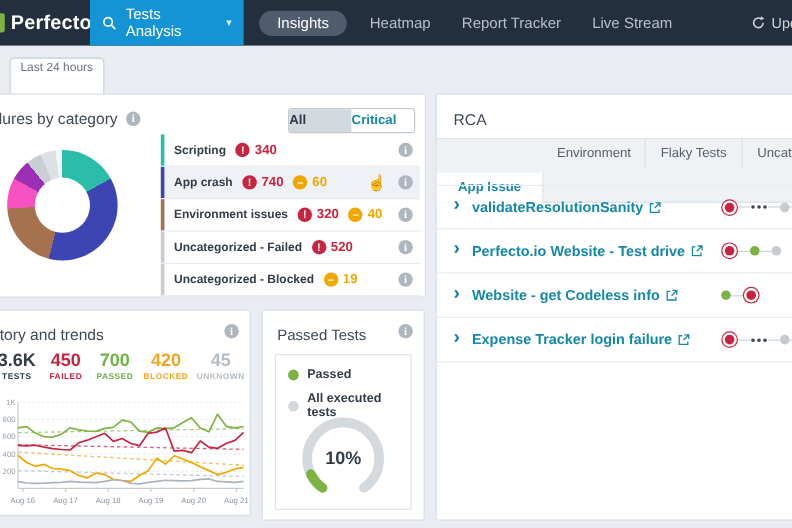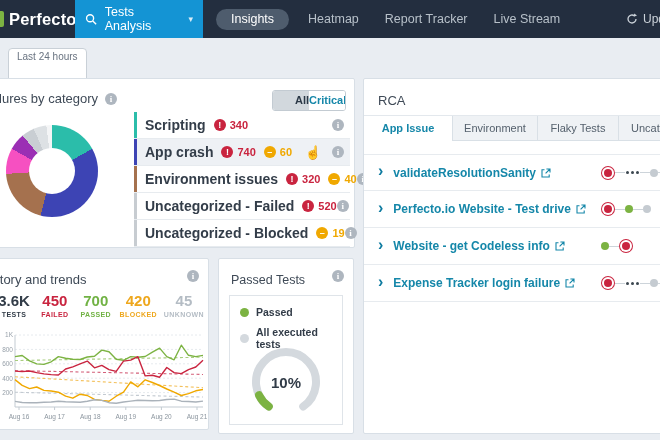--- a/index.html
+++ b/index.html
@@ -22,46 +22,46 @@
   
   .panel{position:absolute;background:#fff;border:1px solid #d8dfe6;border-radius:2px;box-sizing:border-box;}
   .panel-title{font-size:13px;color:#3f4a57;}
   .info{display:inline-block;width:12px;height:12px;border-radius:50%;background:#aeb6bf;color:#fff;font-size:9px;
         font-weight:bold;text-align:center;line-height:12px;font-family:"Liberation Serif",serif;cursor:pointer;flex:none;}
   
   .failures{left:-34px;top:78px;width:389px;height:170px;}
   .failures .head{position:absolute;left:14px;top:12px;display:flex;align-items:center;gap:7px;}
   .toggle{position:absolute;right:8px;top:11px;display:flex;border:1px solid #c3cbd2;border-radius:3px;overflow:hidden;
           font-size:11px;font-weight:bold;}
-  .toggle .opt{width:36px;height:19px;line-height:19px;text-align:right;cursor:pointer;}
+  .toggle .opt{width:52px;height:19px;line-height:19px;text-align:left;cursor:pointer;}
   .opt.selected{background:#d2d8dd;color:#2c3947;}
   .opt.unselected{background:#fff;color:var(--teal-link,#1587a9);}
   .donut{position:absolute;left:39px;top:46px;width:92px;height:92px;border-radius:50%;cursor:pointer;}
   .donut::after{content:"";position:absolute;left:23px;top:23px;width:46px;height:46px;background:#fff;border-radius:50%;}
   .cat-list{position:absolute;left:167px;top:33px;width:216px;}
   .cat-row{display:flex;align-items:center;height:26px;border-bottom:1px solid #e7ebef;cursor:pointer;}
   .cat-row.hover{background:#eef1f5;}
   .cat-bar{width:3px;height:26px;flex:none;}
-  .cat-label{font-size:14px;font-weight:bold;color:#333d49;margin-left:8px;white-space:nowrap;}
+  .cat-label{font-size:10px;font-weight:bold;color:#333d49;margin-left:8px;white-space:nowrap;}
   .badge{width:12px;height:12px;border-radius:50%;color:#fff;font-size:9px;font-weight:bold;text-align:center;
          line-height:12px;margin-left:8px;flex:none;}
   .badge.red{background:var(--red,#c9243f);} .badge.red::before{content:"!";}
   .badge.yellow{background:var(--yellow,#f0a800);} .badge.yellow::before{content:"\2013";}
   .badge-num{font-size:11px;font-weight:bold;margin-left:4px;}
   .num-red{color:var(--red,#c9243f);} .num-yellow{color:var(--yellow,#f0a800);}
   .cat-right{margin-left:auto;margin-right:6px;display:flex;align-items:center;gap:10px;}
   .hand{font-size:13px;color:#2f3a44;line-height:1;}
   
   .rca{left:363px;top:78px;width:330px;height:356px;}
   .rca .head{position:absolute;left:14px;top:12px;}
   .tabs{position:absolute;left:0;top:36px;width:100%;display:flex;background:#eff2f5;border-top:1px solid #e3e8ed;
         border-bottom:1px solid #d9e0e6;}
   .tab{height:24px;line-height:24px;text-align:center;font-size:11px;color:#55616d;border-right:1px solid #d9e0e6;
        flex:none;cursor:pointer;white-space:nowrap;overflow:hidden;}
-  .tab.t0{width:88px;} .tab.t1{width:84px;} .tab.t2{width:80px;} .tab.t3{width:95px;}
+  .tab.t0{width:88px;margin-top:28px;} .tab.t1{width:84px;} .tab.t2{width:80px;} .tab.t3{width:95px;}
   .tab.active{background:#fff;color:var(--teal-link,#1587a9);font-weight:bold;margin-bottom:-1px;height:25px;}
   .rca-list{position:absolute;left:0;top:75px;width:100%;}
   .rca-row{position:relative;height:37px;display:flex;align-items:center;border-bottom:1px solid #e7ebef;
            padding-left:14px;box-sizing:border-box;cursor:pointer;}
   .rca-row:first-child{border-top:1px solid #e7ebef;}
   .rca-chev{color:#0e7ba0;font-size:16px;font-weight:bold;line-height:1;margin-top:-3px;cursor:pointer;}
   .rca-link{display:flex;align-items:center;gap:5px;margin-left:10px;color:var(--teal-link,#1587a9);
             font-size:12px;font-weight:bold;cursor:pointer;white-space:nowrap;}
   .dots{position:absolute;left:237px;top:50%;transform:translateY(-50%);display:flex;align-items:center;}
   .connector{width:10px;height:1px;background:#cdd4da;flex:none;}

